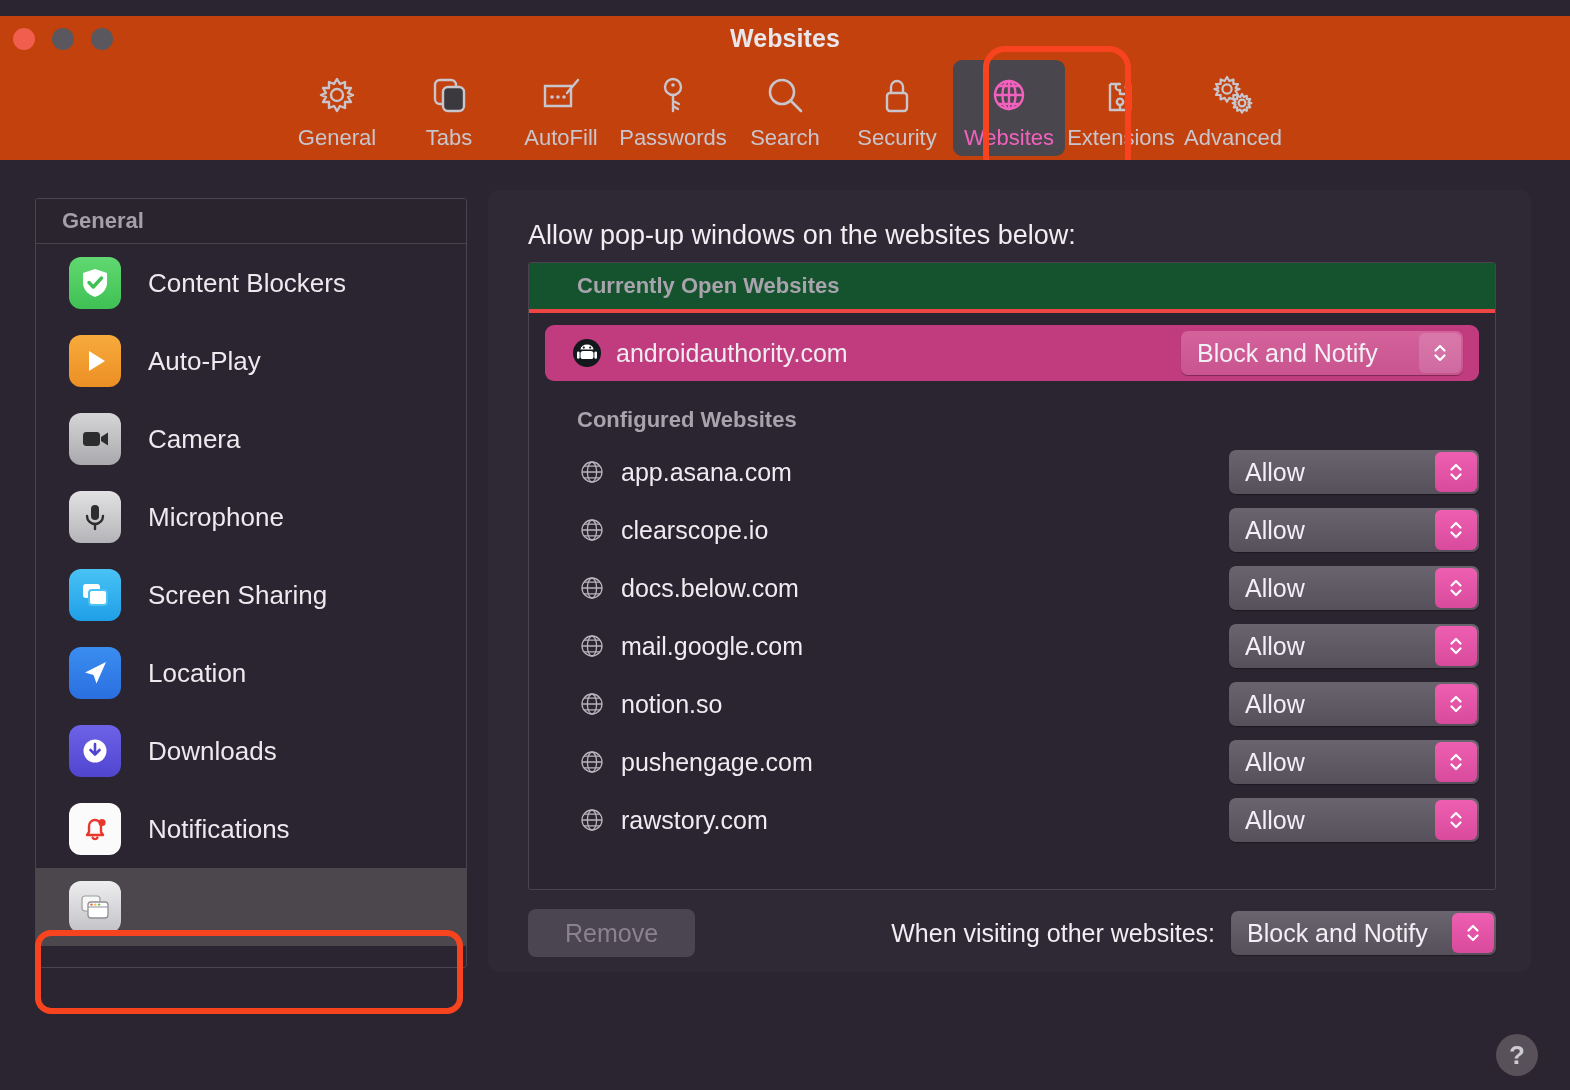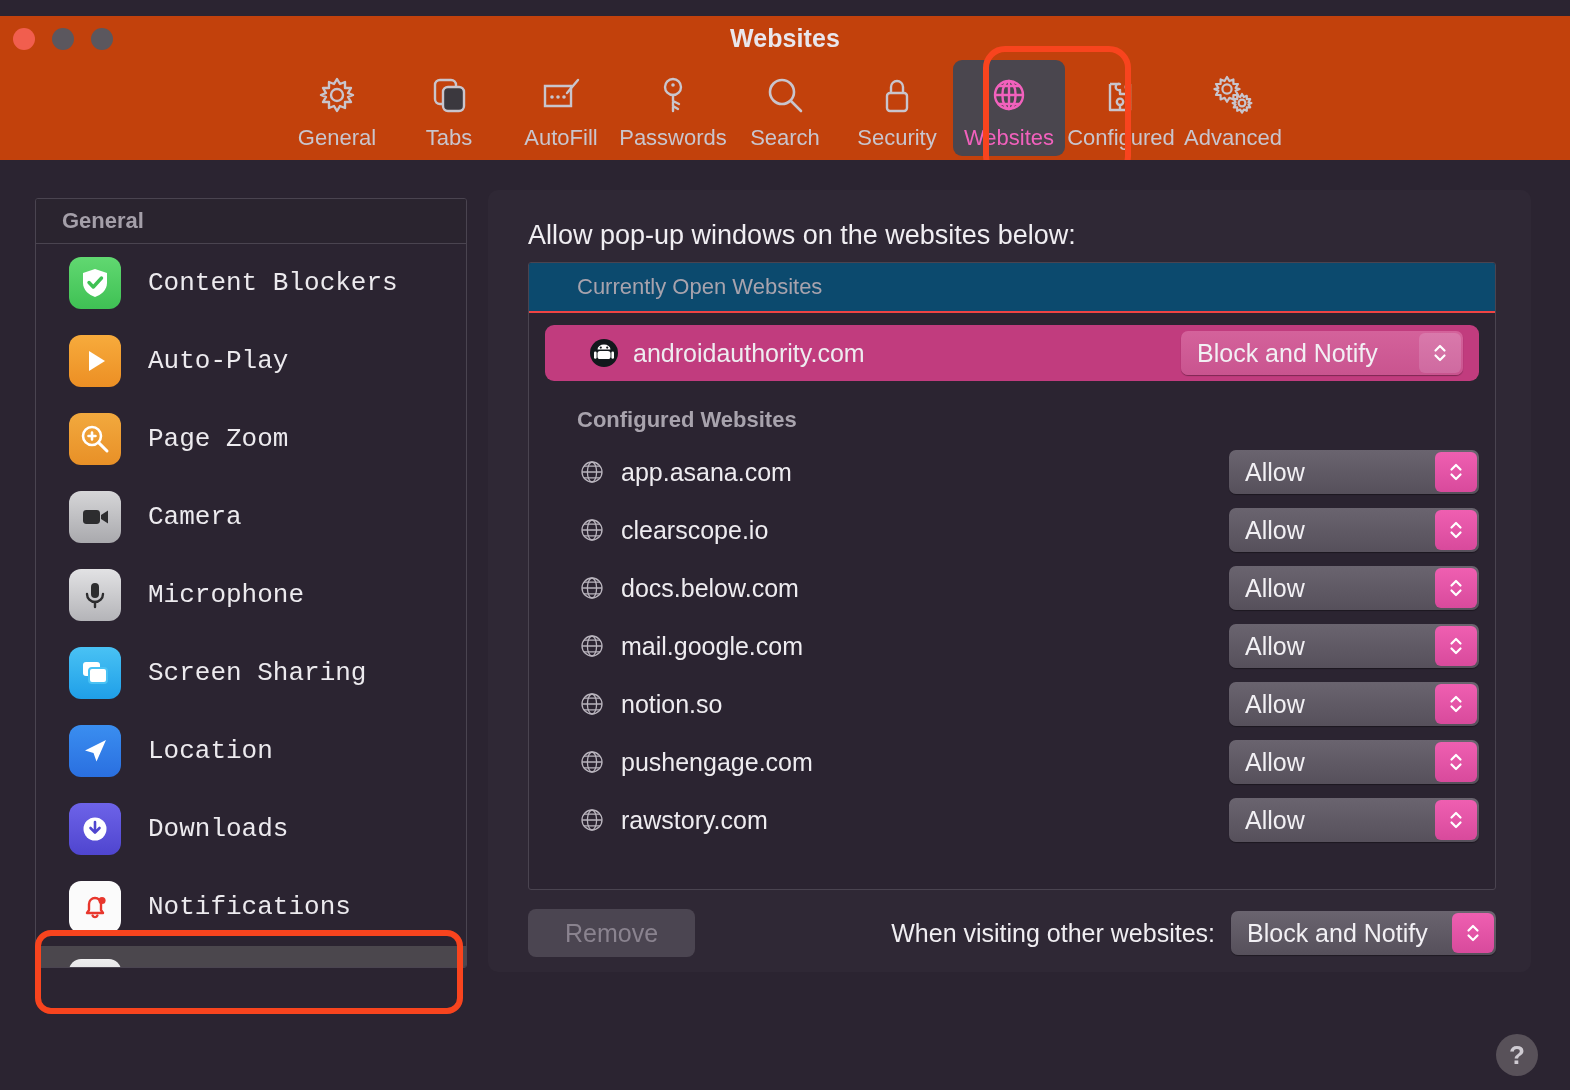--- a/index.html
+++ b/index.html
@@ -138,21 +138,20 @@
     color: #a49fa9;
   }
   .sidebar-list { padding-top: 0px; }
 
   .side-item {
     height: 78px;
     display: flex;
     align-items: center;
     padding-left: 33px;
     cursor: default;
-    font-family: Liberation Mono, monospace;
   }
   .side-item.selected { background: #4b474d; }
   .side-item .si-icon {
     width: 52px; height: 52px;
     border-radius: 12px;
     flex: 0 0 auto;
     display: flex;
     align-items: center;
     justify-content: center;
     overflow: hidden;
@@ -210,28 +209,28 @@
     width: 968px;
     height: 628px;
     border: 1px solid #4a4450;
     border-radius: 3px;
     background: #2b2431;
     overflow: hidden;
   }
 
   .group-header {
     height: 50px;
-    border-bottom: 2px solid #ef4444;
+    border-bottom: 4px solid #ef4444;
     display: flex;
     align-items: center;
     padding-left: 48px;
     font-size: 22px;
-    font-weight: 400;
+    font-weight: 700;
     color: #a8a3ad;
-    background: #0c4a6e;
+    background: #14532d;
   }
 
   .group-subheader {
     padding-left: 48px;
     padding-top: 26px;
     padding-bottom: 10px;
     font-size: 22px;
     font-weight: 700;
     color: #a8a3ad;
   }
@@ -239,21 +238,21 @@
   .row {
     height: 58px;
     display: flex;
     align-items: center;
     padding: 0 16px 0 48px;
     position: relative;
   }
   .row.selected {
     background: #c13c7e;
     margin: 0 16px;
-    padding-left: 44px;
+    padding-left: 27px;
     border-radius: 9px;
     height: 56px;
   }
   .row .row-ico {
     flex: 0 0 auto;
     width: 30px; height: 30px;
     display: flex;
     align-items: center;
     justify-content: center;
   }
@@ -441,21 +440,21 @@
         </span>
         <span class="tb-label">Websites</span>
       </div>
 
       <div class="tb-item">
         <span class="tb-ico">
           <svg width="44" height="44" viewBox="0 0 44 44" fill="none" stroke="#c9c5cd" stroke-width="2.4">
             <path d="M11 11 h10 a3.2 3.2 0 1 0 0 6 h0 v4 h10 v-4 a3.2 3.2 0 1 1 0 -6 v-0 h-0 M31 11 v26 h-10 v-5 a3.2 3.2 0 1 0 -3.2 -3.2 a3.2 3.2 0 0 0 3.2 3.2 M21 37 h-10 v-26" stroke-linejoin="round"></path>
           </svg>
         </span>
-        <span class="tb-label">Configured</span>
+        <span class="tb-label">Extensions</span>
       </div>
 
       <div class="tb-item">
         <span class="tb-ico">
           <svg width="48" height="44" viewBox="0 0 48 44" fill="none" stroke="#c9c5cd" stroke-width="2.2">
             <circle cx="18" cy="16" r="4.6"></circle>
             <path d="M18 4 L20.4 8 L24.4 6.4 L24.4 11 L29 11 L26.6 15 L30.6 16 L26.6 17.8 L29 22 L24.4 22 L24.4 26.4 L20.4 24.8 L18 28.8 L15.6 24.8 L11.6 26.4 L11.6 22 L7 22 L9.4 17.8 L5.4 16 L9.4 15 L7 11 L11.6 11 L11.6 6.4 L15.6 8 Z" stroke-linejoin="round"></path>
             <circle cx="33" cy="30" r="3.4"></circle>
             <path d="M33 21 L34.8 24 L37.8 22.8 L37.8 26.2 L41.2 26.2 L39.4 29.2 L42.4 30 L39.4 31.4 L41.2 34.4 L37.8 34.4 L37.8 37.8 L34.8 36.6 L33 39.6 L31.2 36.6 L28.2 37.8 L28.2 34.4 L24.8 34.4 L26.6 31.4 L23.6 30 L26.6 29.2 L24.8 26.2 L28.2 26.2 L28.2 22.8 L31.2 24 Z" stroke-linejoin="round"></path>
           </svg>
@@ -486,30 +485,20 @@
 
         <div class="side-item">
           <span class="si-icon ic-orange">
             <svg width="34" height="34" viewBox="0 0 34 34">
                 <path d="M11 7 L27 17 L11 27 Z" fill="#ffffff"></path>
               </svg>
           </span>
           <span class="si-label">Auto-Play</span>
         </div>
 
-        <div class="side-item">
-          <span class="si-icon ic-orange2">
-            <svg width="36" height="36" viewBox="0 0 36 36" fill="none" stroke="#ffffff" stroke-width="2.6">
-                <circle cx="15" cy="15" r="9"></circle>
-                <path d="M11.5 15 h7 M15 11.5 v7" stroke-linecap="round"></path>
-                <path d="M21.6 21.6 L30 30" stroke-linecap="round" stroke-width="3"></path>
-              </svg>
-          </span>
-          <span class="si-label">Page Zoom</span>
-        </div>
 
         <div class="side-item">
           <span class="si-icon ic-gray">
             <svg width="34" height="34" viewBox="0 0 34 34">
                 <rect x="5" y="10" width="17" height="14" rx="3.4" fill="#2d2d2f"></rect>
                 <path d="M23 15 L30 10.5 V23.5 L23 19 Z" fill="#2d2d2f"></path>
               </svg>
           </span>
           <span class="si-label">Camera</span>
         </div>

